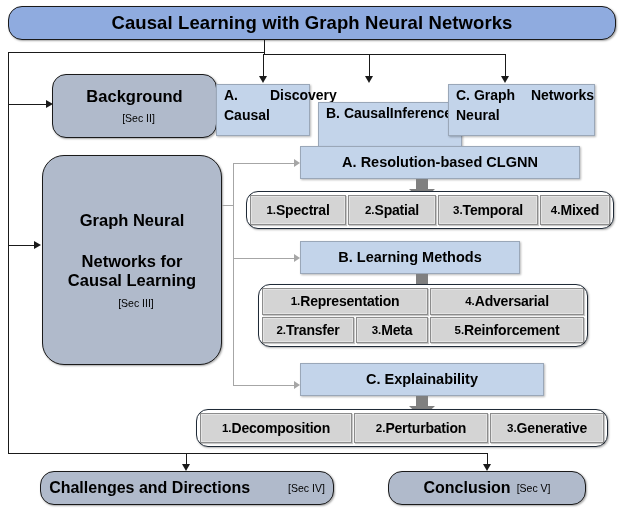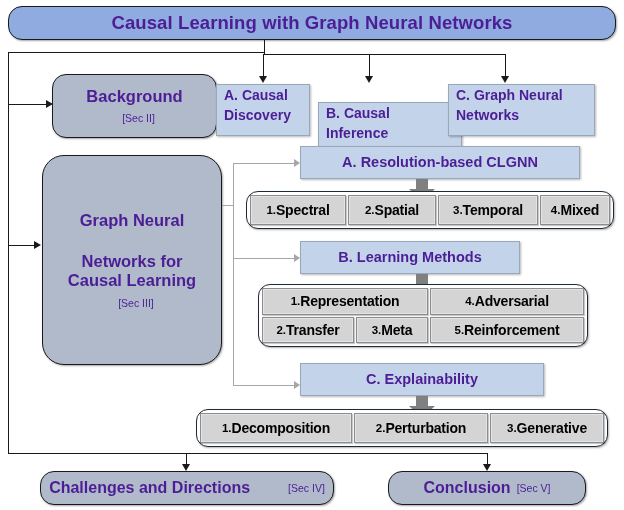--- a/index.html
+++ b/index.html
@@ -17,21 +17,21 @@
   }
 
   
   .node{
     position:absolute;
     box-sizing:border-box;
     display:flex;
     align-items:center;
     justify-content:center;
     text-align:center;
-    color:#4c1d95;
+    color:#000000;
     line-height:1.15;
   }
 
   
   .pill{
     border-radius:14px;
     border:1.6px solid #1a1a1a;
     background:#8fabdf;
     box-shadow:1px 1px 2px rgba(0,0,0,.35);
   }
@@ -51,21 +51,21 @@
   }
 
   
   .bluebox{
     background:#c3d4ea;
     border:1px solid #9aa7b8;
     box-shadow:1px 1px 2px rgba(0,0,0,.28);
     justify-content:flex-start;
     text-align:left;
     padding-left:7px;
-    flex-direction:column;
+    flex-direction:row;
     align-items:flex-start;
   }
   .bluebox .ln{display:block;}
 
   
   .subwrap{
     position:absolute;
     box-sizing:border-box;
     border:1.6px solid #1f2a37;
     border-radius:12px;

